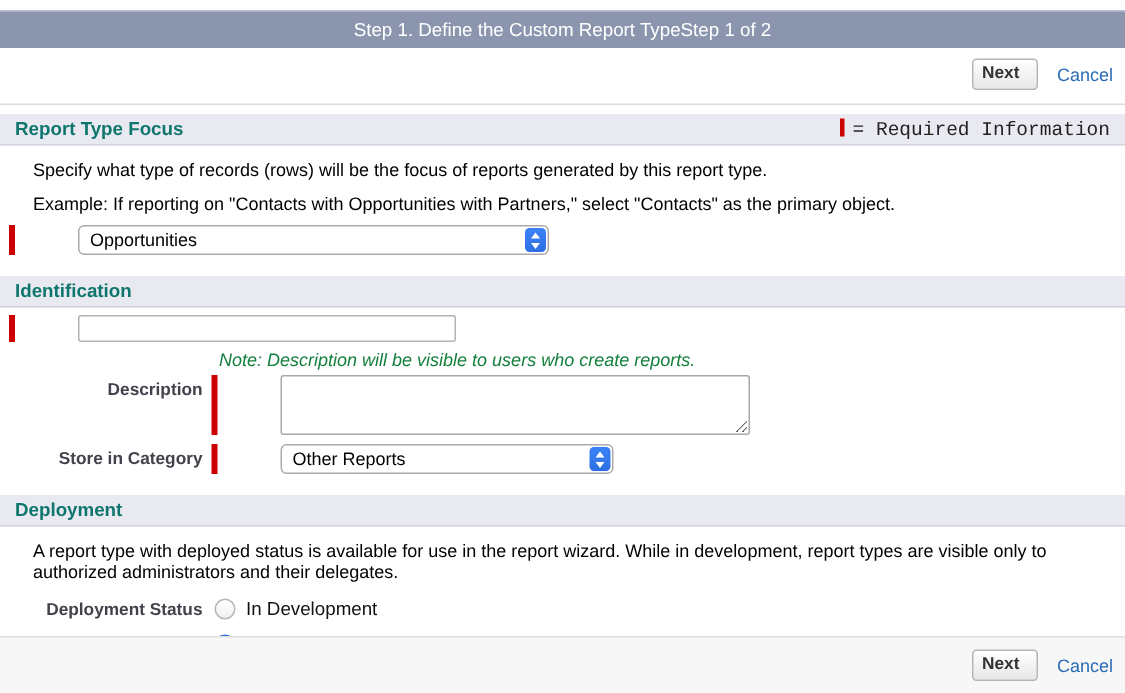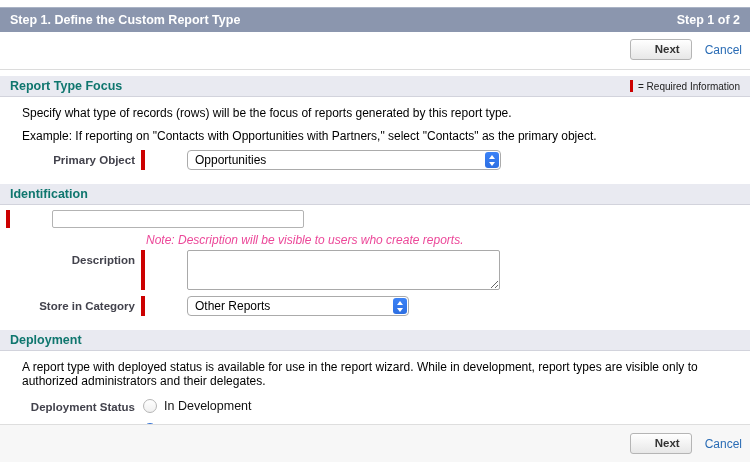--- a/index.html
+++ b/index.html
@@ -14,45 +14,45 @@
   }
   .top-space { height: 7px; }
 
   
   .title-bar {
     height: 25px;
     background: var(--header-bar, #8b96ae);
     border-top: 1px solid #aab3c5;
     display: flex;
     align-items: center;
-    justify-content: space-between;
+    justify-content: center;
     padding: 0 10px;
     color: #fff;
-    font-weight: bold;
+    font-weight: normal;
     font-size: 12.5px;
   }
 
   
   .toolbar {
     display: flex;
     justify-content: flex-end;
     align-items: center;
     gap: 13px;
     padding: 7px 8px 9px 8px;
   }
   .toolbar.top { border-bottom: 1px solid #dcdcdc; }
   .btn {
     font-family: "Liberation Sans", sans-serif;
     font-size: 11.5px;
     font-weight: bold;
     color: #333;
     background: linear-gradient(#ffffff, #e7e7e7);
     border: 1px solid #b5b5b5;
     border-radius: 3px;
-    padding: 3px 11px 4px 24px;
+    padding: 3px 11px 4px 6px;
     cursor: pointer;
   }
   .link {
     color: var(--link, #2a6cb5);
     font-size: 12px;
     text-decoration: none;
     cursor: pointer;
   }
 
   
@@ -61,21 +61,21 @@
     border-bottom: 1px solid #d2d3dc;
     height: 21px;
     display: flex;
     align-items: center;
     justify-content: space-between;
     padding: 0 10px;
   }
   .section-head .title { font-weight: bold; font-size: 12.5px; color: #0f766e; }
   .section-head.focus { margin-top: 6px; }
   .section-head.mt { margin-top: 14px; }
-  .legend { display: flex; align-items: flex-end; gap: 5px; font-size: 10px; color: #222; }
+  .legend { display: flex; align-items: flex-start; gap: 5px; font-size: 13px; color: #222; font-family: Liberation Mono, monospace; }
   .req-small {
     display: inline-block; width: 3px; height: 12px;
     background: var(--required-marker, #cc0000);
   }
 
   
   .para { margin: 9px 15px 0 22px; line-height: 14px; font-size: 12px; }
 
   
   .form-row { display: flex; align-items: flex-start; margin-top: 7px; }
@@ -139,21 +139,21 @@
     background: linear-gradient(var(--radio-selected, #4a8df0), #2d6fe2);
     display: flex; flex-direction: column;
     align-items: center; justify-content: center;
     pointer-events: none;
   }
   .tri-up, .tri-down { width: 0; height: 0; border-left: 3px solid transparent; border-right: 3px solid transparent; }
   .tri-up { border-bottom: 4px solid #fff; margin-bottom: 3px; }
   .tri-down { border-top: 4px solid #fff; }
 
   
-  .note-row { margin: 5px 0 0 146px; font-style: italic; font-size: 12px; color: #ec4899; }
+  .note-row { margin: 5px 0 0 146px; font-style: italic; font-size: 12px; color: #15803d; }
 
   
   .radio-group { display: flex; flex-direction: column; gap: 10px; margin-left: 8px; padding-top: 2px; }
   .radio-row { display: flex; align-items: flex-end; gap: 7px; cursor: pointer; }
   .radio {
     width: 14px; height: 14px; border-radius: 50%;
     border: 1px solid #b6b6b6;
     background: linear-gradient(#fff, #f0f0f0);
     flex: 0 0 14px;
   }
@@ -193,21 +193,20 @@
   <span class="legend">
     <span class="req-small"></span>
     <span>= Required Information</span>
   </span>
 </div>
 
 <p class="para">Specify what type of records (rows) will be the focus of reports generated by this report type.</p>
 <p class="para">Example: If reporting on "Contacts with Opportunities with Partners," select "Contacts" as the primary object.</p>
 
 <div class="form-row">
-  <span class="lbl">Primary Object</span>
   <span class="field">
     <span class="req"></span>
     <span class="select-wrap">
       <select class="sel w-primary">
         <option>Opportunities</option>
       </select>
       <span class="stepper">
         <i class="tri-up"></i>
           <i class="tri-down"></i>
       </span>

